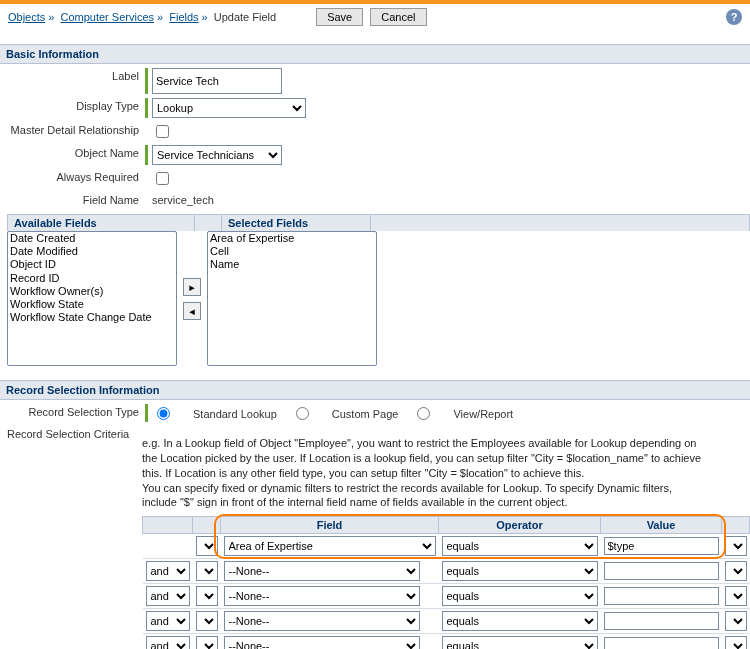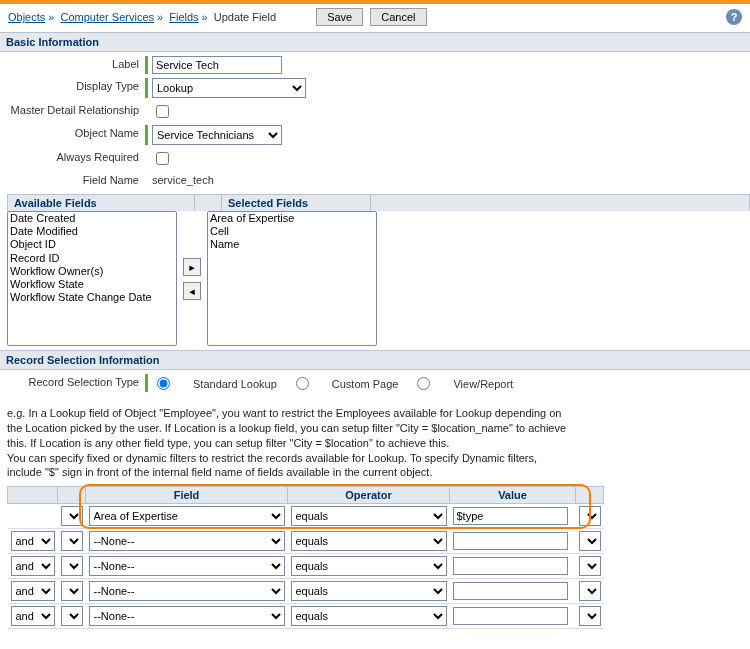--- a/index.html
+++ b/index.html
@@ -42,21 +42,21 @@
     line-height: 16px;
     font-size: 11px;
   }
   .section-header {
     background: #e3e7ee;
     border-top: 1px solid #b8c2d4;
     border-bottom: 1px solid #b8c2d4;
     padding: 3px 6px;
     font-weight: bold;
     color: #003366;
-    margin-top: 2px;
+    margin-top: 14px;
   }
   .form-row {
     display: flex;
     align-items: flex-start;
     margin: 4px 0;
   }
   .form-label {
     width: 145px;
     text-align: right;
     padding-right: 6px;
@@ -66,21 +66,21 @@
   .green-bar {
     width: 3px;
     align-self: stretch;
     background: #6aa336;
     margin-right: 4px;
     min-height: 18px;
   }
   .green-bar.hidden { background: transparent; }
   input[type="text"].txt {
     border: 1px solid #7a8aa3;
-    height: 18px;
+    height: 26px;
     font-size: 11px;
     padding: 1px 3px;
   }
   select.sel {
     border: 1px solid #7a8aa3;
     height: 20px;
     font-size: 11px;
     background: #fff;
   }
   .fields-picker { display: flex; gap: 4px; }
@@ -268,20 +268,21 @@
         <span>Custom Page</span>
       </label>
     <label>
         <input type="radio" name="rst" style="">
         <span>View/Report</span>
       </label>
   </div>
 </div>
 
 <div class="form-row">
+  <div class="form-label">Record Selection Criteria</div>
   <div class="green-bar hidden"></div>
   <div>
     <div class="criteria-text" style="margin-top:10px">e.g. In a Lookup field of Object "Employee", you want to restrict the Employees available for Lookup depending on the Location picked by the user. If Location is a lookup field, you can setup filter "City = $location_name" to achieve this. If Location is any other field type, you can setup filter "City = $location" to achieve this.</div>
     <div class="criteria-text">You can specify fixed or dynamic filters to restrict the records available for Lookup. To specify Dynamic filters, include "$" sign in front of the internal field name of fields available in the current object.</div>
 
     <div class="criteria-wrap">
       <table class="criteria-table">
         <thead>
           <tr>
             <th style="width:48px"></th>
@@ -289,21 +290,21 @@
             <th style="width:200px">Field</th>
             <th style="width:160px">Operator</th>
             <th style="width:126px">Value</th>
             <th style="width:26px"></th>
           </tr>
         </thead>
         <tbody id="criteria-body">
             <tr>
               <td></td>
               <td><select class="crit-sel" style="width: 22px;"><option></option></select></td>
-              <td><select class="crit-sel" style="width: 196px;"><option>Area of Expertise</option></select></td>
+              <td><select class="crit-sel" style="width: 212px;"><option>Area of Expertise</option></select></td>
               <td><select class="crit-sel" style="width: 156px;"><option>equals</option></select></td>
               <td><input type="text" class="crit-txt" value="$type" style=""></td>
               <td><select class="crit-sel" style="width: 22px;"><option></option></select></td>
             </tr>
             <tr>
               <td><select class="crit-sel" style="width: 44px;"><option>and</option></select></td>
               <td><select class="crit-sel" style="width: 22px;"><option></option></select></td>
               <td><select class="crit-sel" style="width: 196px;"><option>--None--</option></select></td>
               <td><select class="crit-sel" style="width: 156px;"><option>equals</option></select></td>
               <td><input type="text" class="crit-txt" style=""></td>

